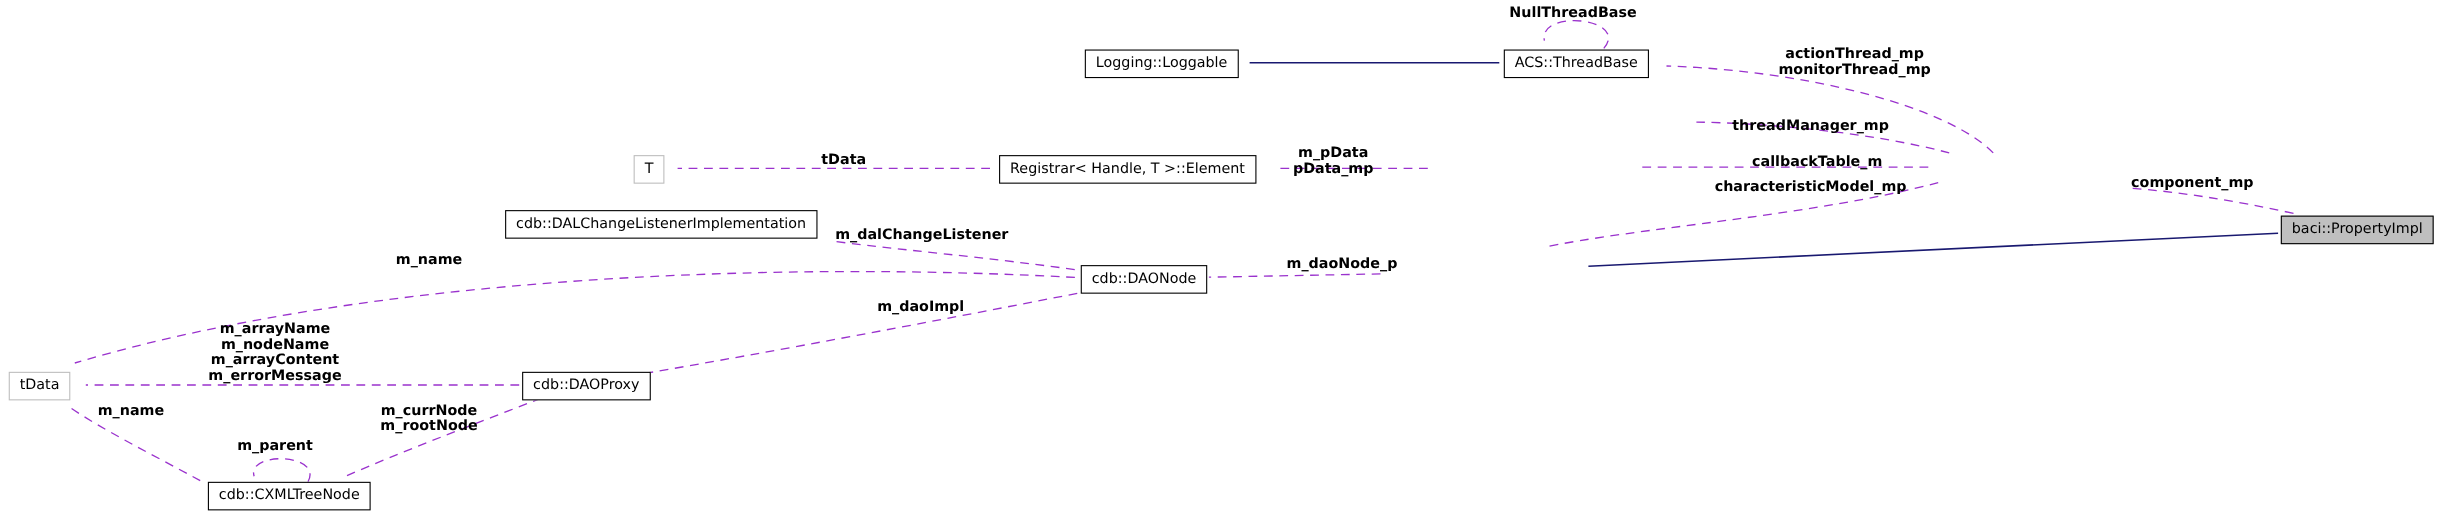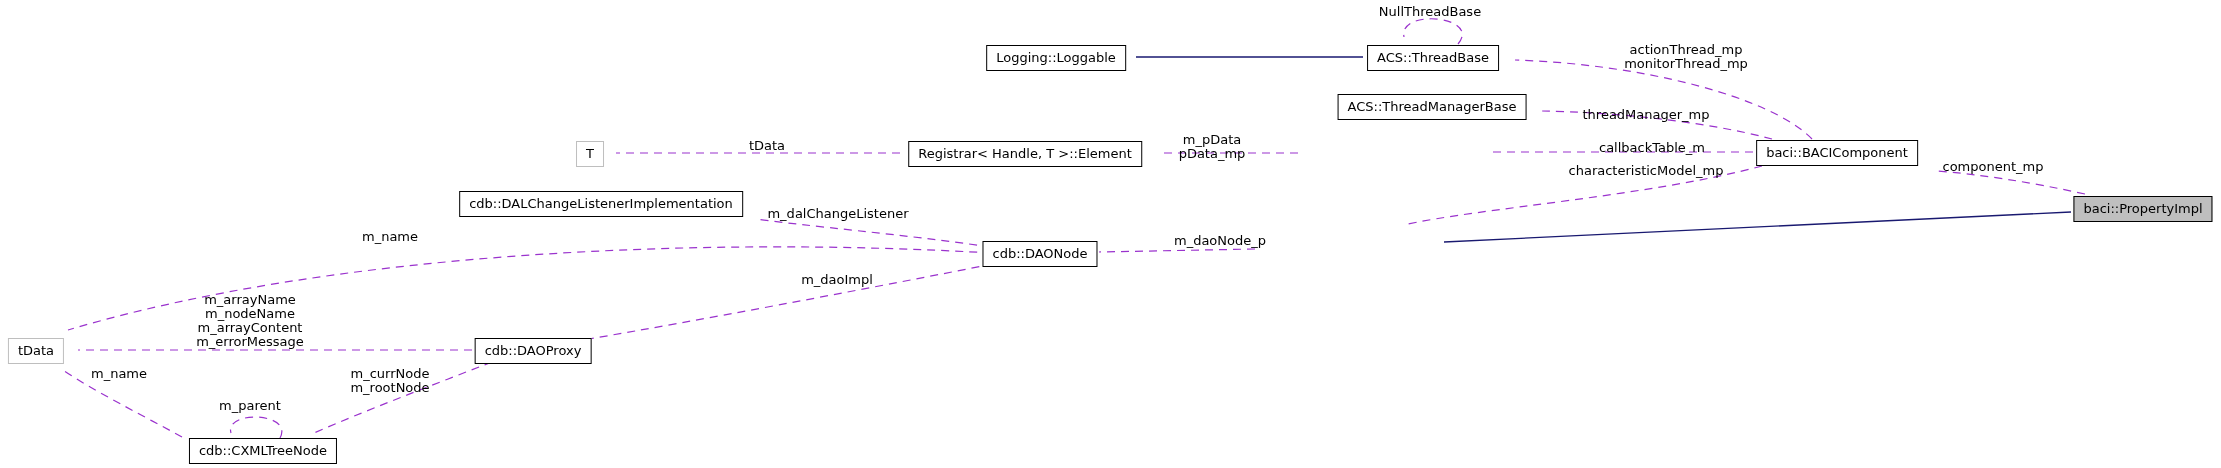--- a/index.html
+++ b/index.html
@@ -30,20 +30,21 @@
   }
   .node.template{border-color:var(--tmplborder,#bebebe);}
   .node.highlight{background:var(--hifill,#bfbfbf);}
   .elabel{
     position:absolute;
     transform:translate(-50%,-50%);
     white-space:pre-line;
     text-align:center;
     line-height:14px;
     pointer-events:none;
+    font-weight:bold;
   }
 </style>
 </head>
 <body>
 
 <div class="canvas">
 
   <svg class="edges" width="2221" height="468" viewBox="0 0 2221 468" xmlns="http://www.w3.org/2000/svg">
     <defs>
       <marker id="arrU" markerUnits="userSpaceOnUse" markerWidth="14" markerHeight="10" refX="11" refY="5" orient="auto">
@@ -86,24 +87,22 @@
 
     <path class="edge-usage" d="M492,362 C430,386 362,412 314,433" marker-end="url(#arrU)"></path>
 
     <path class="edge-usage" d="M182,437 C140,414 92,390 63,370" marker-end="url(#arrU)"></path>
 
     <path class="edge-usage" d="M280,438 C294,412 224,410 231,433" marker-end="url(#arrU)"></path>
   </svg>
 
   <div class="node" style="left:1056px;top:45px">Logging::Loggable</div>
   <div class="node" style="left:1433px;top:45px">ACS::ThreadBase</div>
-  <div class="node" style="left:1432px;top:94px">ACS::ThreadManagerBase</div>
   <div class="node template" style="left:590px;top:141px">T</div>
   <div class="node" style="left:1025px;top:141px">Registrar&lt; Handle, T &gt;::Element</div>
-  <div class="node" style="left:1837px;top:140px">baci::BACIComponent</div>
   <div class="node highlight" style="left:2143px;top:196px">baci::PropertyImpl</div>
   <div class="node" style="left:601px;top:191px">cdb::DALChangeListenerImplementation</div>
   <div class="node" style="left:1040px;top:241px">cdb::DAONode</div>
   <div class="node template" style="left:36px;top:338px">tData</div>
   <div class="node" style="left:533px;top:338px">cdb::DAOProxy</div>
   <div class="node" style="left:263px;top:438px">cdb::CXMLTreeNode</div>
 
   <div class="elabel" style="left:1430px;top:12px">NullThreadBase</div>
   <div class="elabel" style="left:1686px;top:57px">actionThread_mp
 monitorThread_mp</div>

